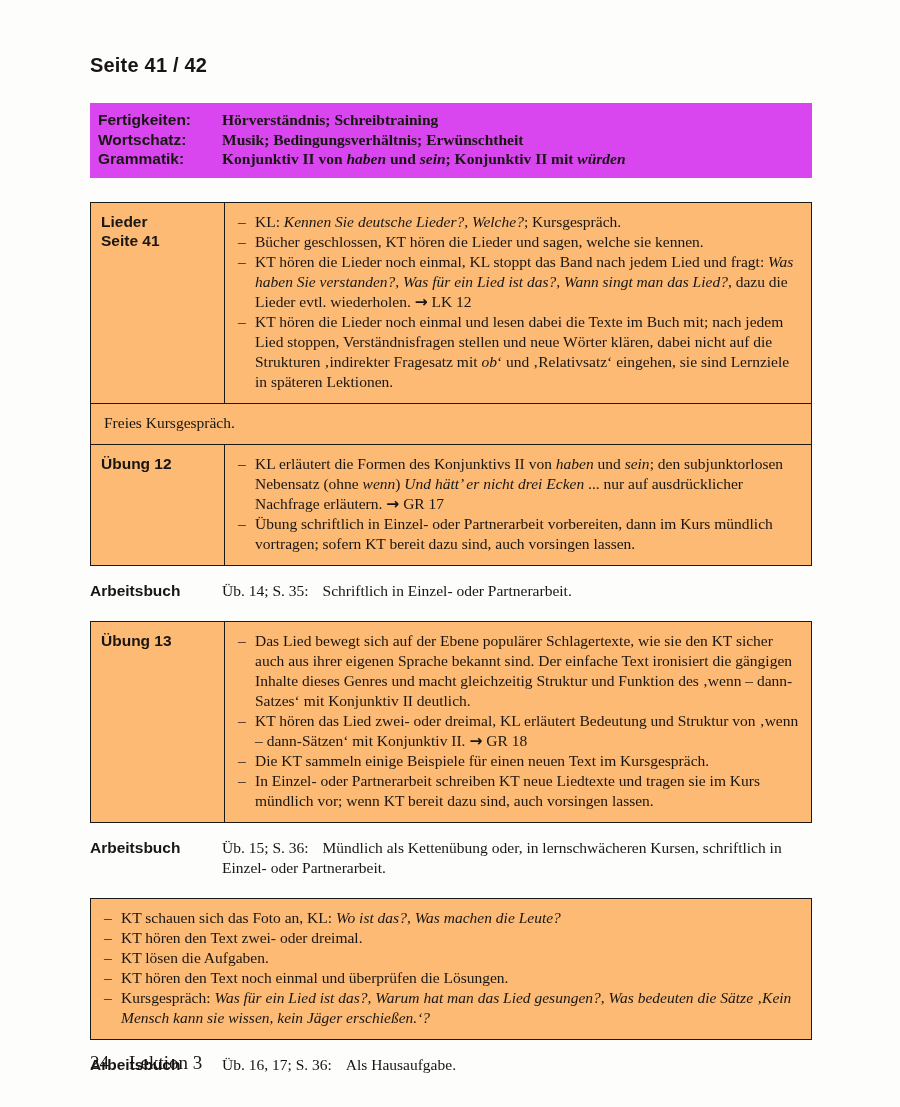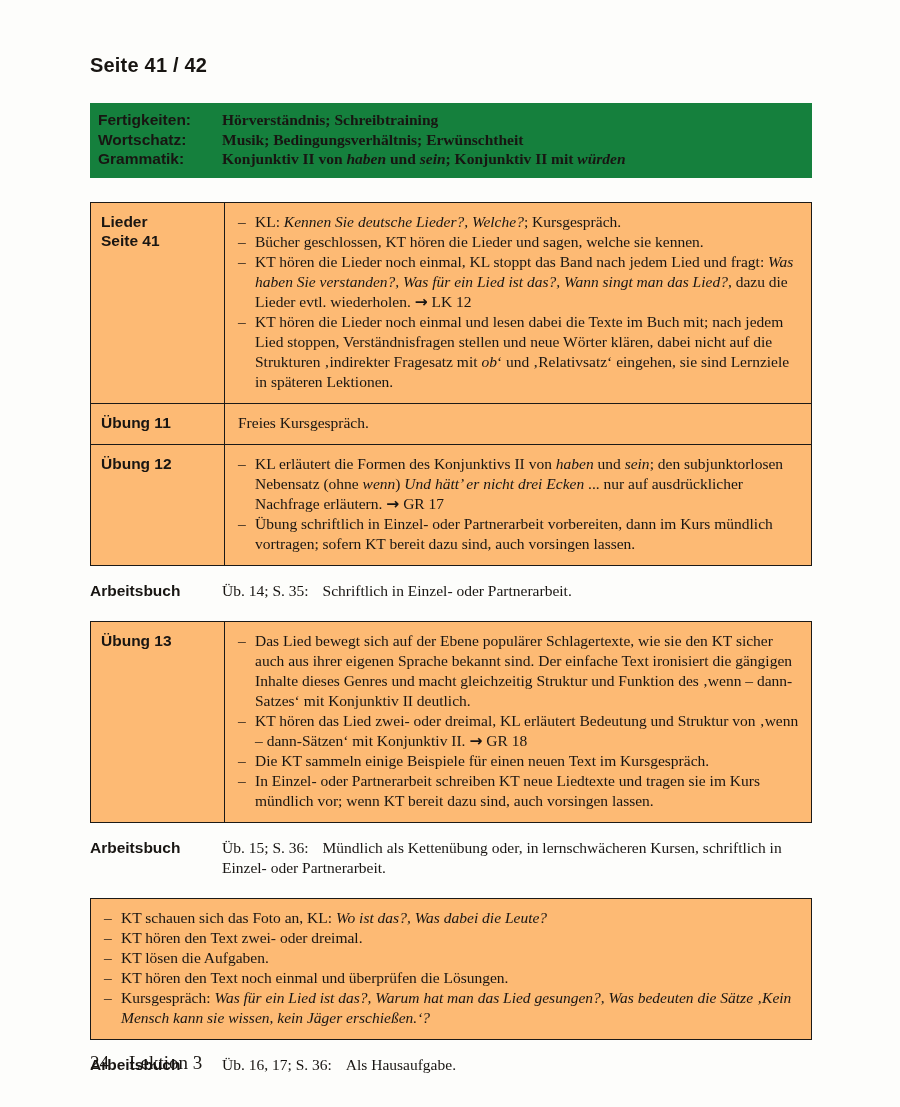--- a/index.html
+++ b/index.html
@@ -13,21 +13,21 @@
     width:900px;height:1107px;
     padding:54px 88px 0 90px;
   }
   .title{
     font-family:"Liberation Sans", sans-serif;
     font-weight:bold;font-size:20px;letter-spacing:.2px;
     margin:0 0 26px 0;
   }
   
   .graybox{
-    background:#15803d;
+    background:#d946ef;
     padding:7px 10px 9px 8px;
     margin-bottom:24px;
   }
   .gb-row{display:flex;font-size:15.5px;line-height:19.5px;}
   .gb-label{
     width:124px;flex:none;
     font-family:"Liberation Sans", sans-serif;font-weight:bold;
   }
   .gb-content{font-weight:bold;}
   
@@ -98,23 +98,20 @@
             <div>Seite 41</div>
           </div>
           <div class="content-cell">
             <div class="item dashed"><span class="dash">–</span><span class="item-body"><span>KL: </span><span class="it ">Kennen Sie deutsche Lieder?, Welche?</span><span>; Kursgespräch.</span></span></div>
             <div class="item dashed"><span class="dash">–</span><span class="item-body"><span>Bücher geschlossen, KT hören die Lieder und sagen, welche sie kennen.</span></span></div>
             <div class="item dashed"><span class="dash">–</span><span class="item-body"><span>KT hören die Lieder noch einmal, KL stoppt das Band nach jedem Lied und fragt: </span><span class="it ">Was haben Sie verstanden?, Was für ein Lied ist das?, Wann singt man das Lied?</span><span>, dazu die Lieder evtl. wiederholen. </span><span class="arrow">→</span><span> LK 12</span></span></div>
             <div class="item dashed"><span class="dash">–</span><span class="item-body"><span>KT hören die Lieder noch einmal und lesen dabei die Texte im Buch mit; nach jedem Lied stoppen, Verständnisfragen stellen und neue Wörter klären, dabei nicht auf die Strukturen ‚indirekter Fragesatz mit </span><span class="it ">ob</span><span>‘ und ‚Relativsatz‘ eingehen, sie sind Lernziele in späteren Lektionen.</span></span></div>
           </div>
         </div>
         <div class="tbl-row">
-          <div class="lbl-cell">
-            <div>Übung 11</div>
-          </div>
           <div class="content-cell">
             <div class="item"><span class="item-body"><span>Freies Kursgespräch.</span></span></div>
           </div>
         </div>
         <div class="tbl-row">
           <div class="lbl-cell">
             <div>Übung 12</div>
           </div>
           <div class="content-cell">
             <div class="item dashed"><span class="dash">–</span><span class="item-body"><span>KL erläutert die Formen des Konjunktivs II von </span><span class="it ">haben</span><span> und </span><span class="it ">sein</span><span>; den subjunktorlosen Nebensatz (ohne </span><span class="it ">wenn</span><span>) </span><span class="it ">Und hätt’ er nicht drei Ecken</span><span> ... nur auf ausdrücklicher Nachfrage erläutern. </span><span class="arrow">→</span><span> GR 17</span></span></div>
@@ -139,21 +136,21 @@
           </div>
         </div>
       </div>
       <div class="ab">
         <div class="ab-label">Arbeitsbuch</div>
         <div class="ab-content"><span class="ab-ref">Üb. 15;  S. 36:</span><span>Mündlich als Kettenübung oder, in lernschwächeren Kursen, schriftlich in Einzel- oder Partnerarbeit.</span></div>
       </div>
       <div class="tbl">
         <div class="tbl-row">
           <div class="content-cell">
-            <div class="item dashed"><span class="dash">–</span><span class="item-body"><span>KT schauen sich das Foto an, KL: </span><span class="it ">Wo ist das?, Was dabei die Leute?</span></span></div>
+            <div class="item dashed"><span class="dash">–</span><span class="item-body"><span>KT schauen sich das Foto an, KL: </span><span class="it ">Wo ist das?, Was machen die Leute?</span></span></div>
             <div class="item dashed"><span class="dash">–</span><span class="item-body"><span>KT hören den Text zwei- oder dreimal.</span></span></div>
             <div class="item dashed"><span class="dash">–</span><span class="item-body"><span>KT lösen die Aufgaben.</span></span></div>
             <div class="item dashed"><span class="dash">–</span><span class="item-body"><span>KT hören den Text noch einmal und überprüfen die Lösungen.</span></span></div>
             <div class="item dashed"><span class="dash">–</span><span class="item-body"><span>Kursgespräch: </span><span class="it ">Was für ein Lied ist das?, Warum hat man das Lied gesungen?, Was bedeuten die Sätze ‚Kein Mensch kann sie wissen, kein Jäger erschießen.‘?</span></span></div>
           </div>
         </div>
       </div>
       <div class="ab">
         <div class="ab-label">Arbeitsbuch</div>
         <div class="ab-content"><span class="ab-ref">Üb. 16, 17;  S. 36:</span><span>Als Hausaufgabe.</span></div>

